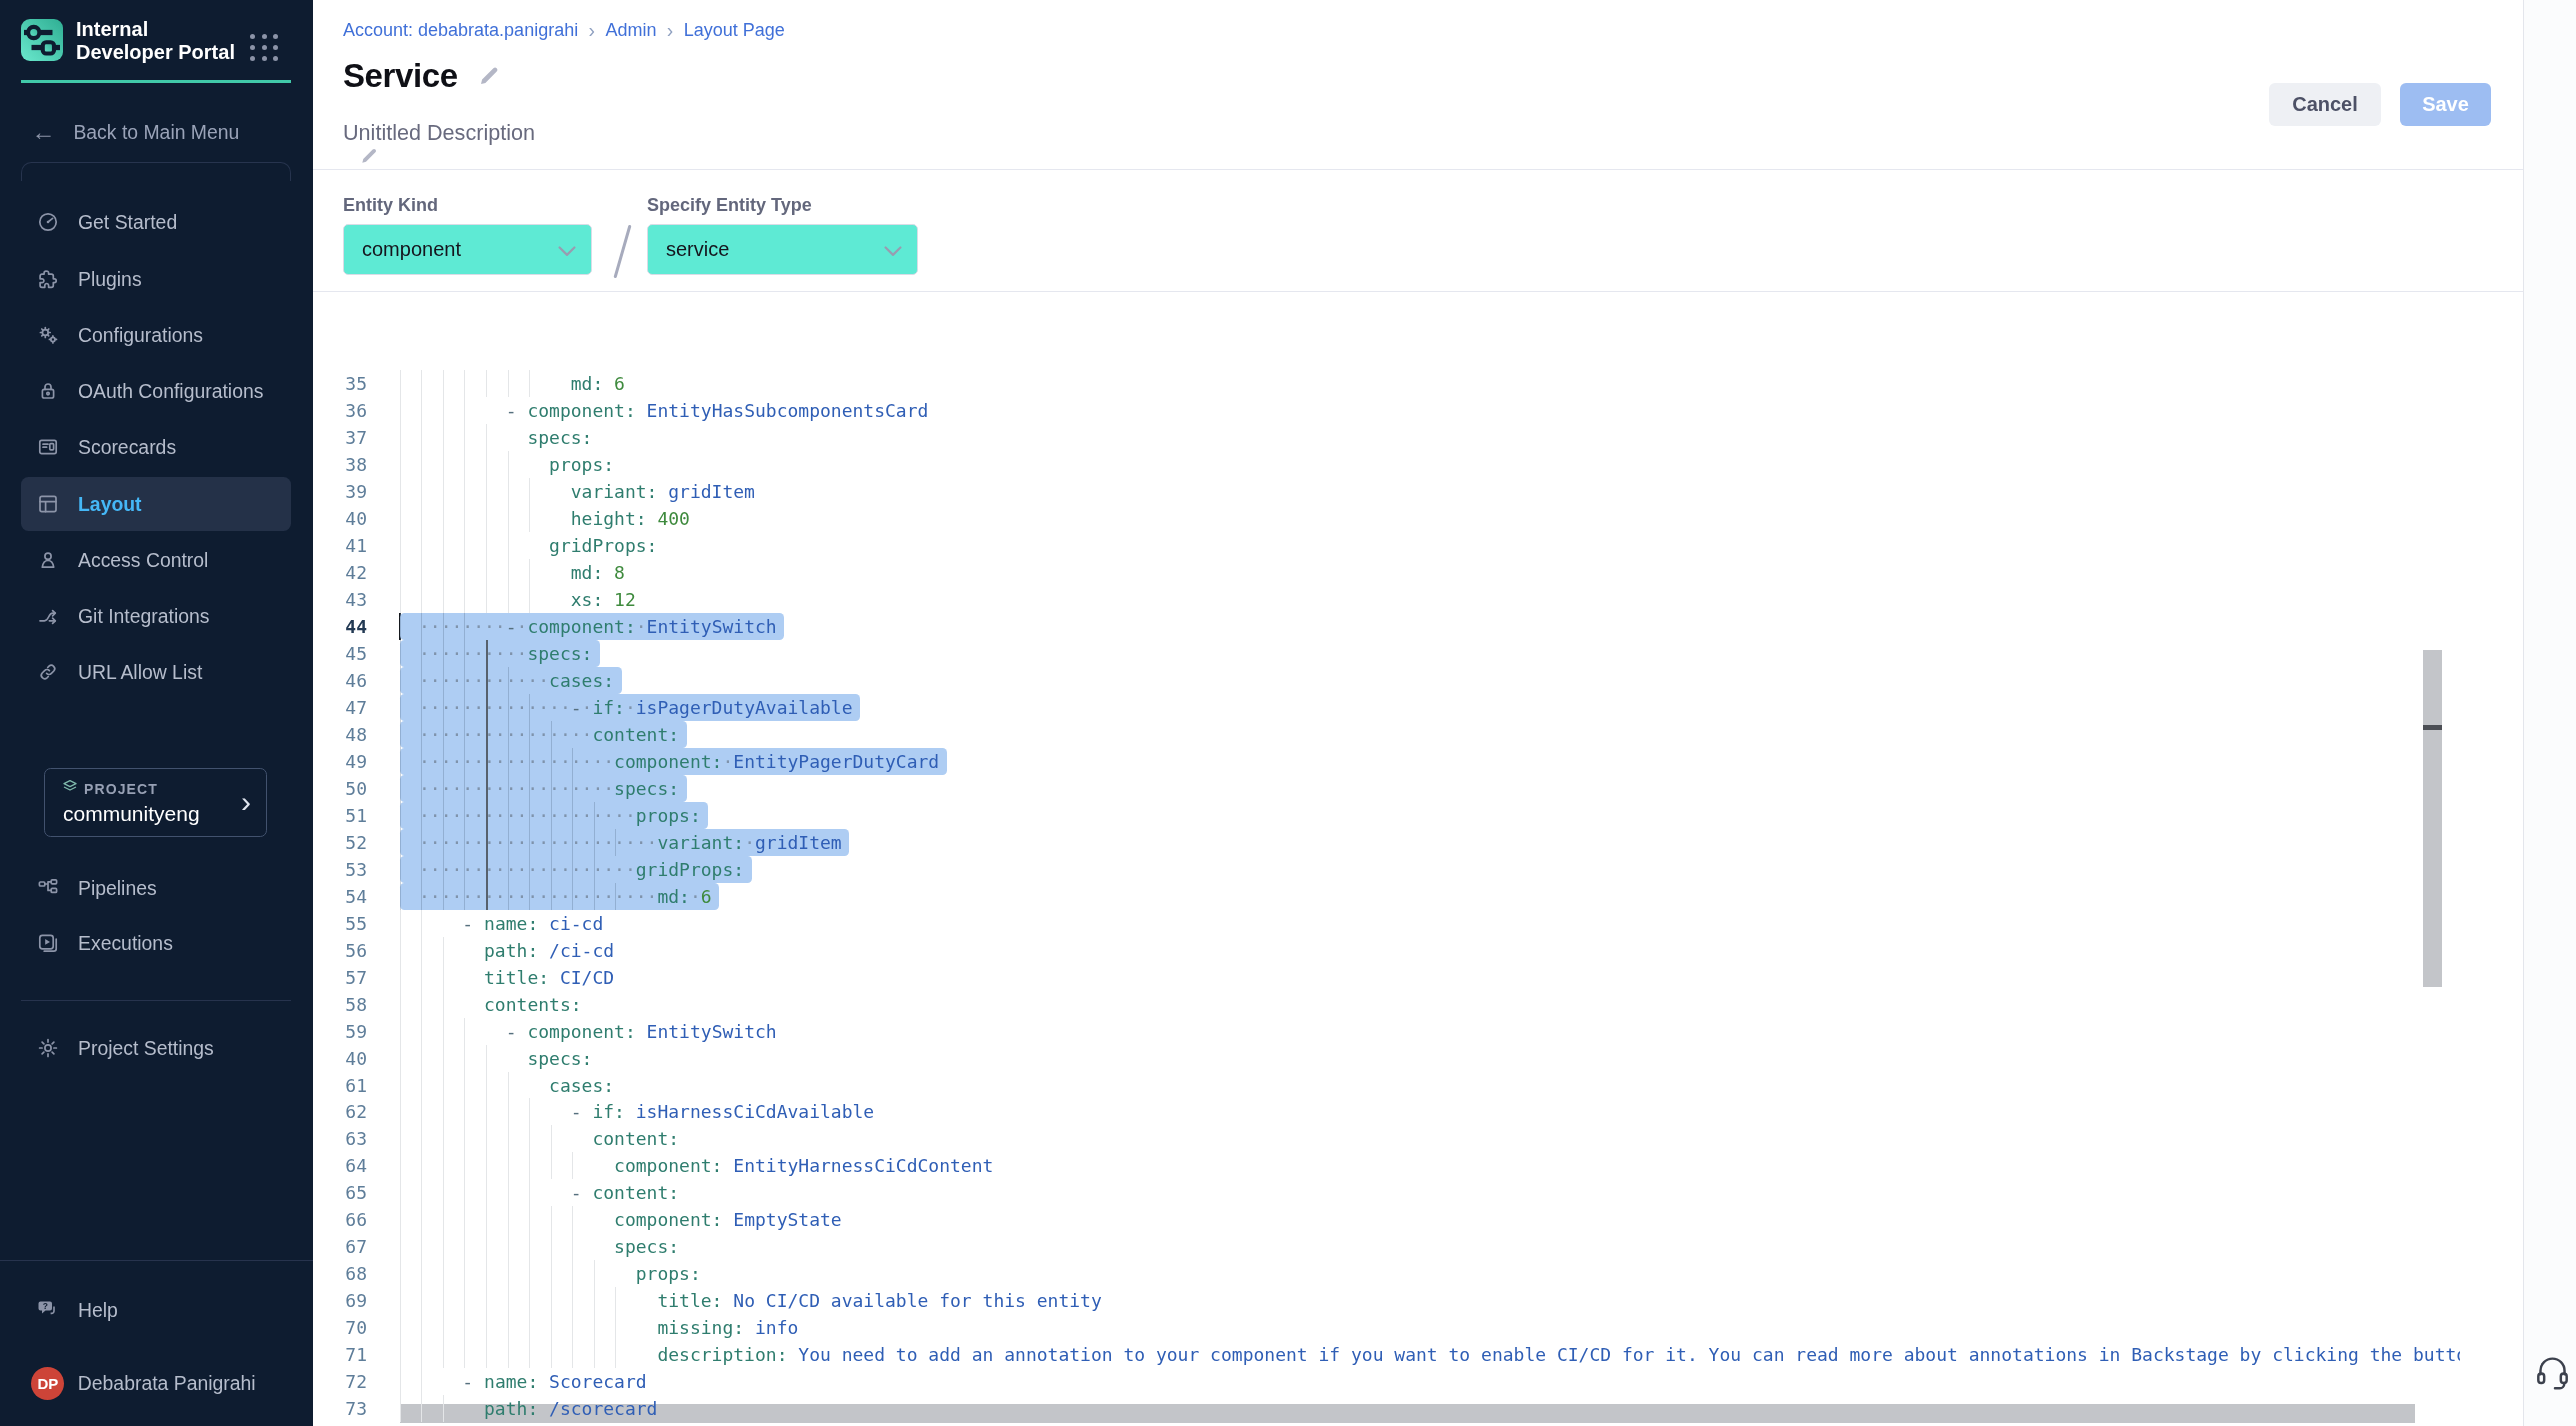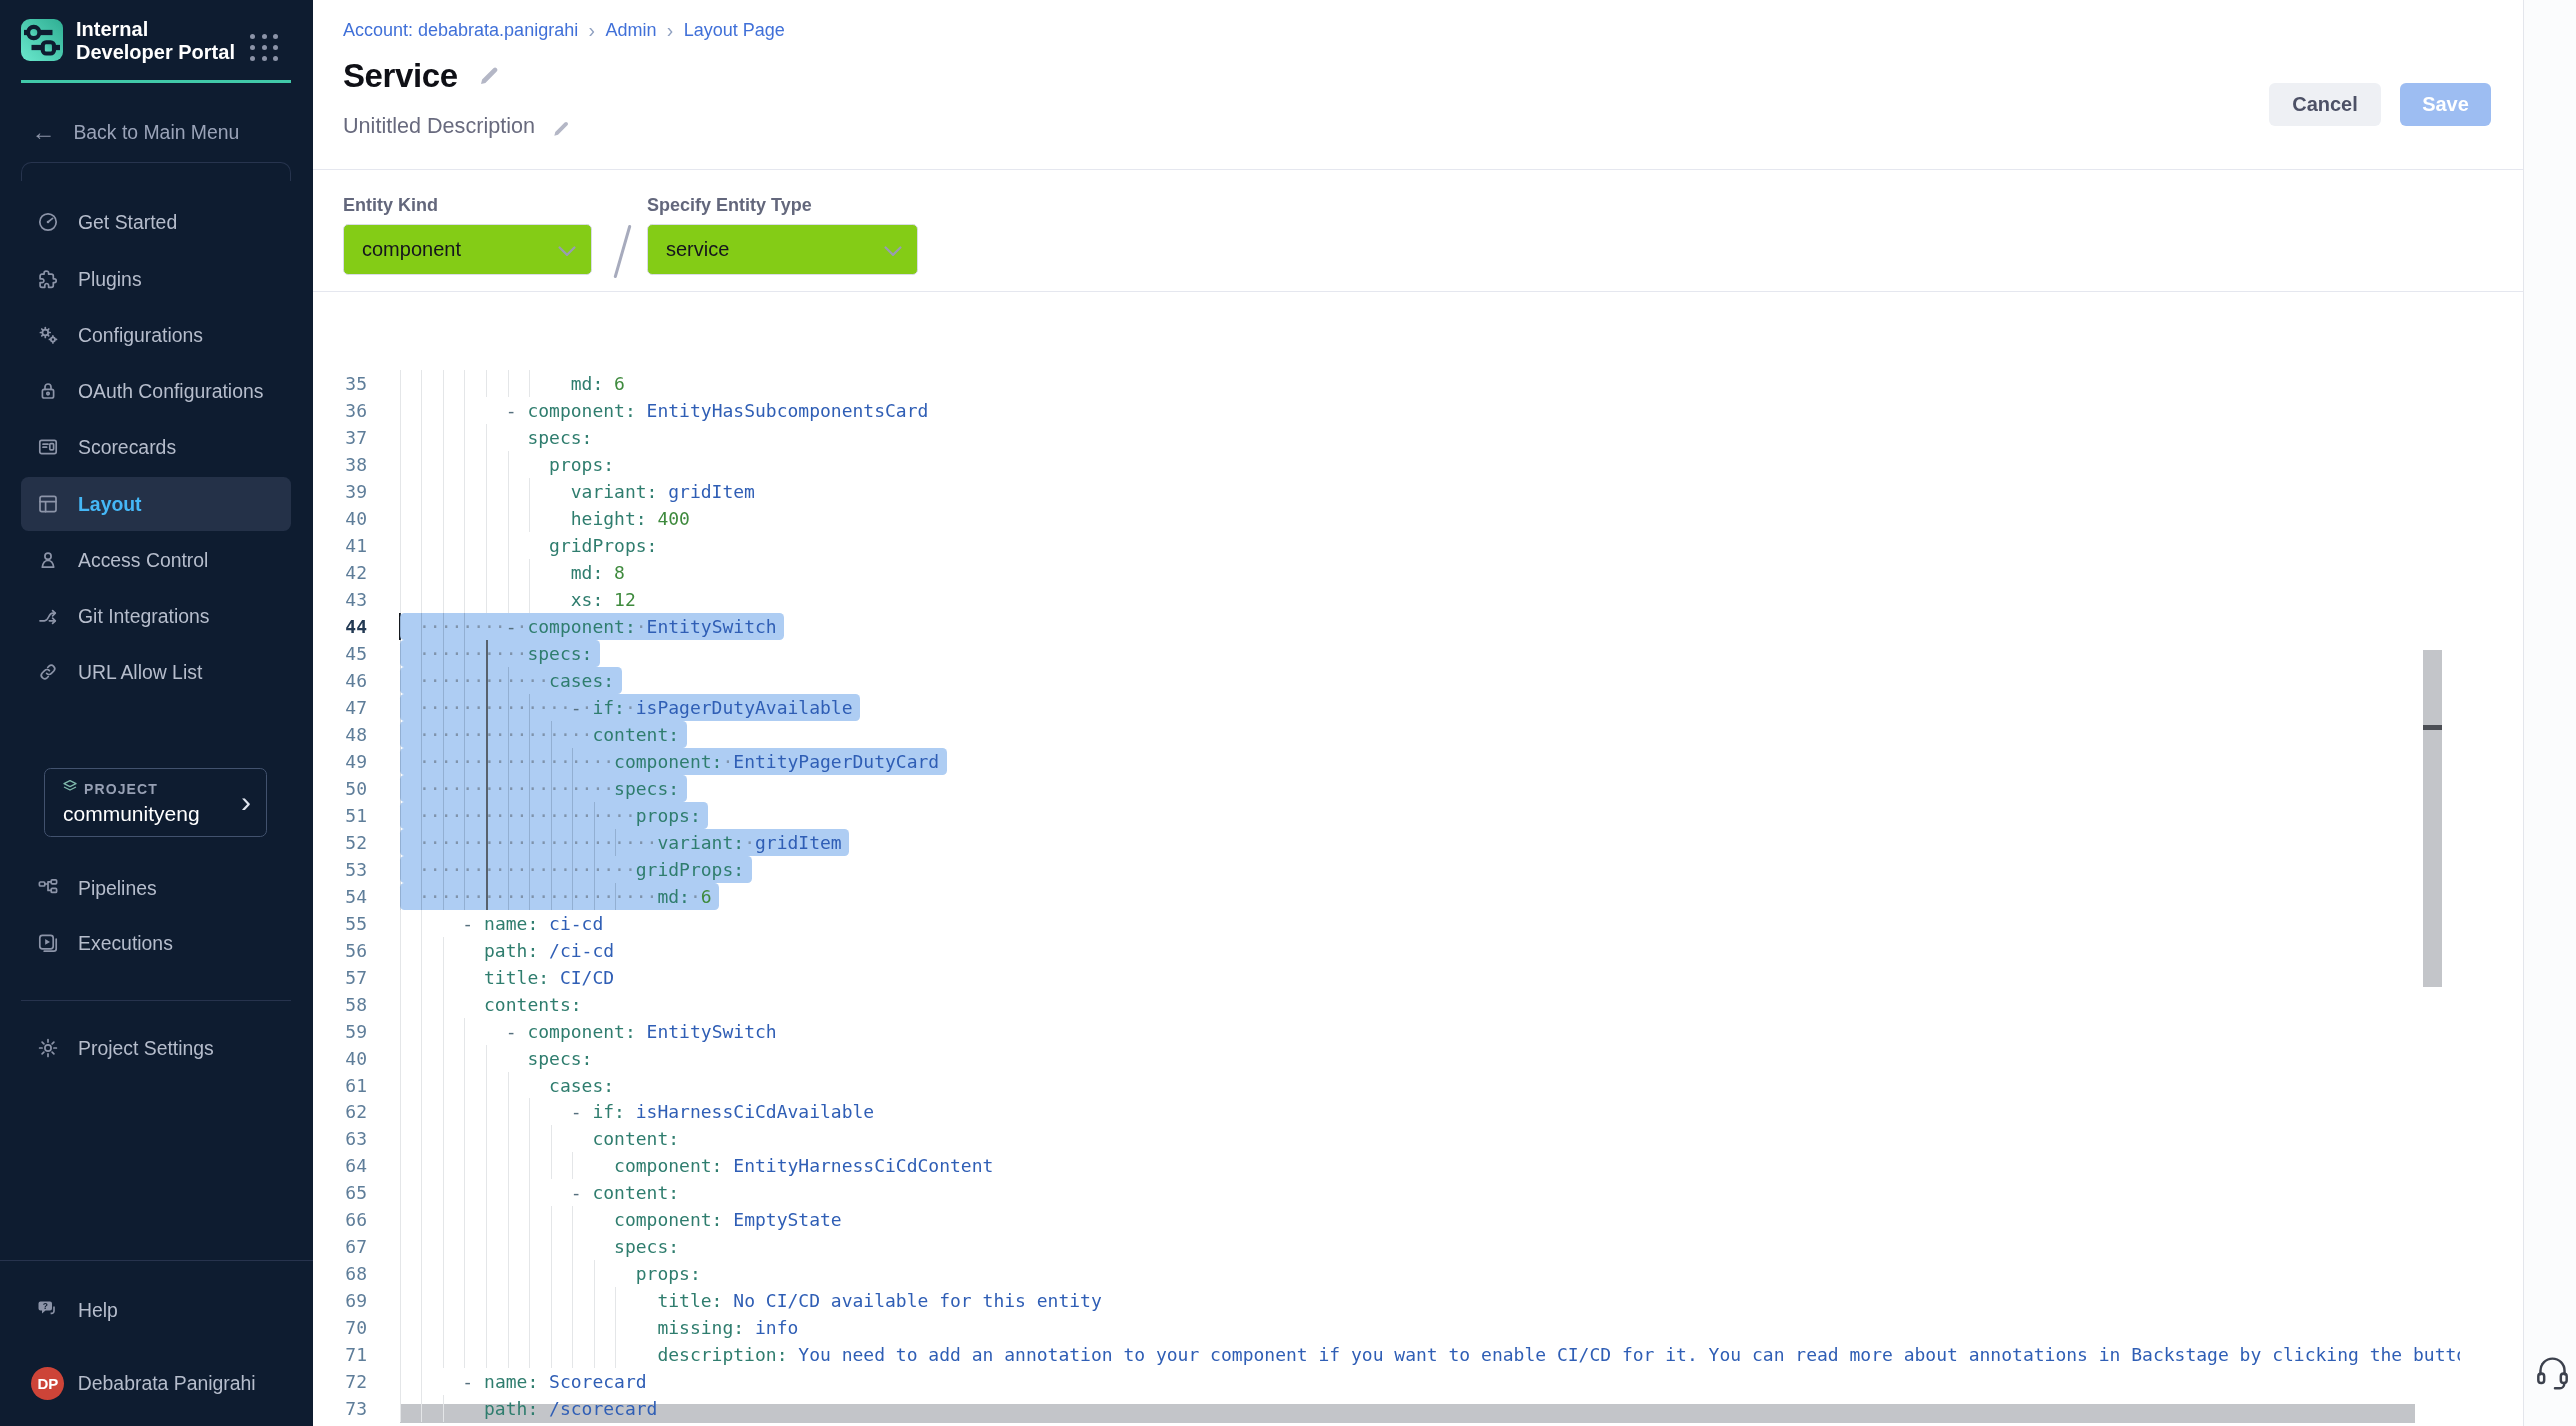--- a/index.html
+++ b/index.html
@@ -40,32 +40,32 @@
             font-size:15px; font-weight:700; display:flex; align-items:center; justify-content:center;
             margin-left:10.4px; flex:none; }
 
   
   .breadcrumb { position:absolute; left:343px; top:19.4px; font-size:18px; color:#4070d8; display:flex; align-items:center; }
   .breadcrumb .sep { color:#8fa0c0; margin:0 10.4px; font-size:19.4px; }
   .breadcrumb .bc-item { cursor:pointer; }
   .page-title-row { position:absolute; left:343px; top:57px; display:flex; align-items:center; }
   .page-title { font-size:33px; font-weight:700; color:#0f1016; letter-spacing:-0.4px; }
   .pencil { width:24px; height:24px; margin-left:19.4px; cursor:pointer; }
-  .page-desc-row { position:absolute; left:343px; top:113px; display:flex; align-items:flex-end; }
+  .page-desc-row { position:absolute; left:343px; top:120px; display:flex; align-items:flex-start;flex-direction:column; }
   .page-desc { font-size:21.6px; color:#686a7e; }
   .pencil.small { width:20px; height:20px; margin-left:16.4px; }
   .btn { position:absolute; top:83px; height:43px; border:none; border-radius:6px;
          font-family:"Liberation Sans", sans-serif; font-size:20px; font-weight:700; cursor:pointer; }
   .btn-cancel { left:2269px; width:112px; background:#eef0f4; color:#4d5166; }
   .btn-save { left:2400px; width:91px; background:#9dbdf2; color:#ffffff; }
   .hline { position:absolute; left:313px; width:2210px; height:1.1px; background:#e5e7ef; }
 
   
   .ctl-label { position:absolute; top:195px; font-size:18px; font-weight:700; color:#63677c; }
-  .select { position:absolute; top:224px; height:51px; background:#84cc16; border:1.1px solid #d9dce6;
+  .select { position:absolute; top:224px; height:51px; background:#5eead4; border:1.1px solid #d9dce6;
             border-radius:5.2px; display:flex; align-items:center; cursor:pointer; }
   .select .sel-text { margin-left:18px; font-size:20px; color:#15151d; }
   .select svg { position:absolute; right:15px; top:21px; }
   .slash-sep { position:absolute; left:621px; top:224px; width:3px; height:55px; background:#a7abbd;
                border-radius:2.2px; transform:rotate(16deg); }
 
   
   #editor { position:absolute; left:313px; top:364px; width:2147px; height:1062px;
             overflow:hidden; background:#fff; cursor:text; }
   .cl { position:absolute; left:0; width:100%; height:27px; }

